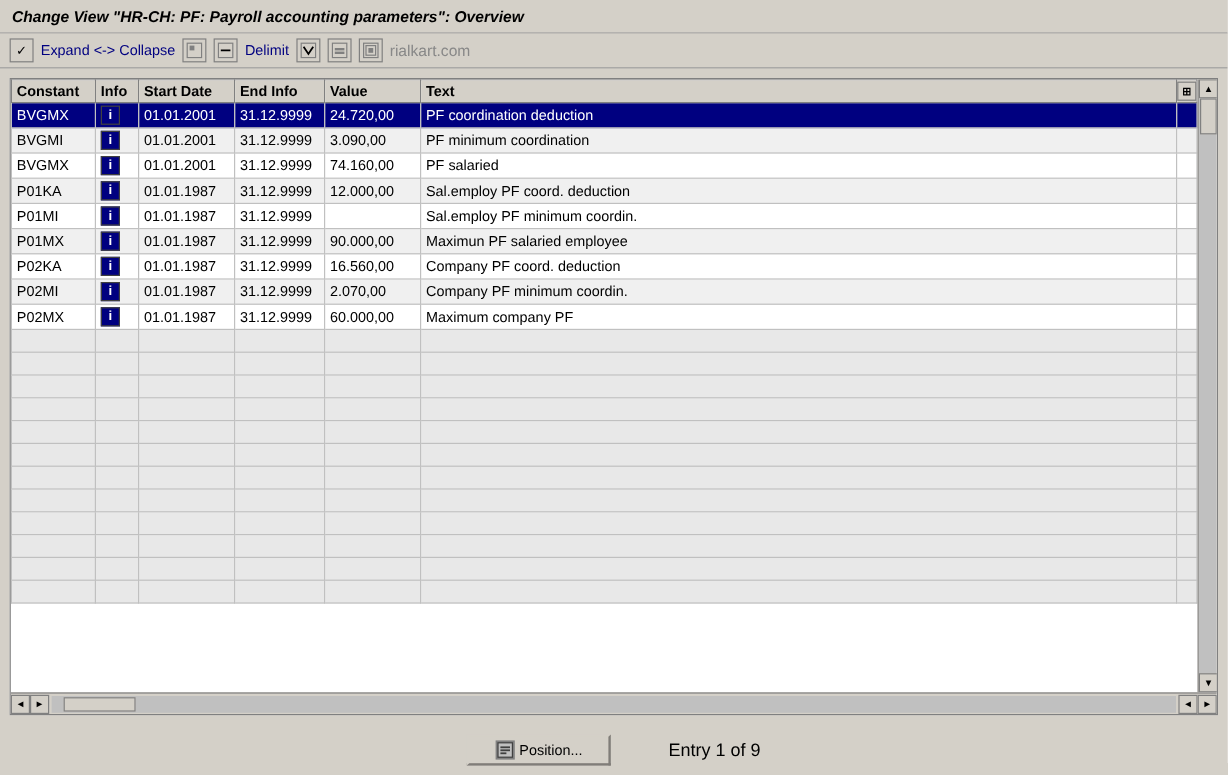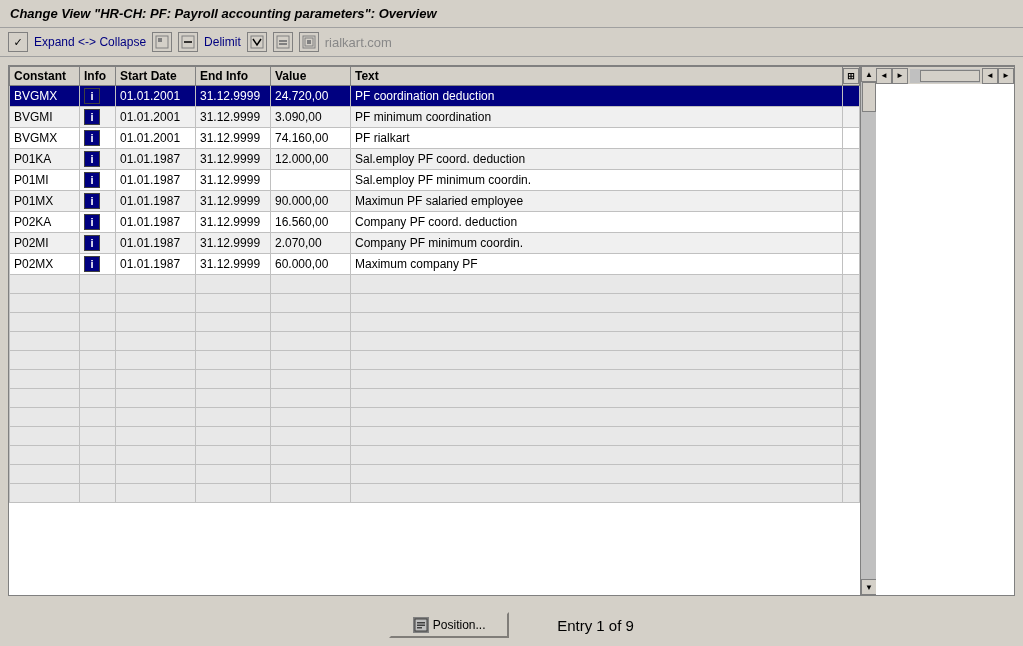--- a/index.html
+++ b/index.html
@@ -56,20 +56,21 @@
       padding: 8px;
       display: flex;
       flex-direction: column;
     }
     .table-container {
       flex: 1;
       border: 1px solid #808080;
       background: #fff;
       overflow: hidden;
       display: flex;
+      flex-direction: column;
     }
     table {
       width: 100%;
       border-collapse: collapse;
       font-size: 12px;
     }
     thead tr th {
       background: #d4d0c8;
       border: 1px solid #808080;
       padding: 2px 4px;
@@ -318,21 +319,21 @@
                   <td class="col-value">3.090,00</td>
                   <td class="col-text">PF minimum coordination</td>
                   <td class=""></td>
                 </tr>
                 <tr>
                   <td class="col-constant">BVGMX</td>
                   <td class="col-info"><div class="info-icon">i</div></td>
                   <td class="col-startdate">01.01.2001</td>
                   <td class="col-enddate">31.12.9999</td>
                   <td class="col-value">74.160,00</td>
-                  <td class="col-text">PF rialkart</td>
+                  <td class="col-text">PF salaried</td>
                   <td class=""></td>
                 </tr>
                 <tr>
                   <td class="col-constant">P01KA</td>
                   <td class="col-info"><div class="info-icon">i</div></td>
                   <td class="col-startdate">01.01.1987</td>
                   <td class="col-enddate">31.12.9999</td>
                   <td class="col-value">12.000,00</td>
                   <td class="col-text">Sal.employ PF coord. deduction</td>
                   <td class=""></td>

